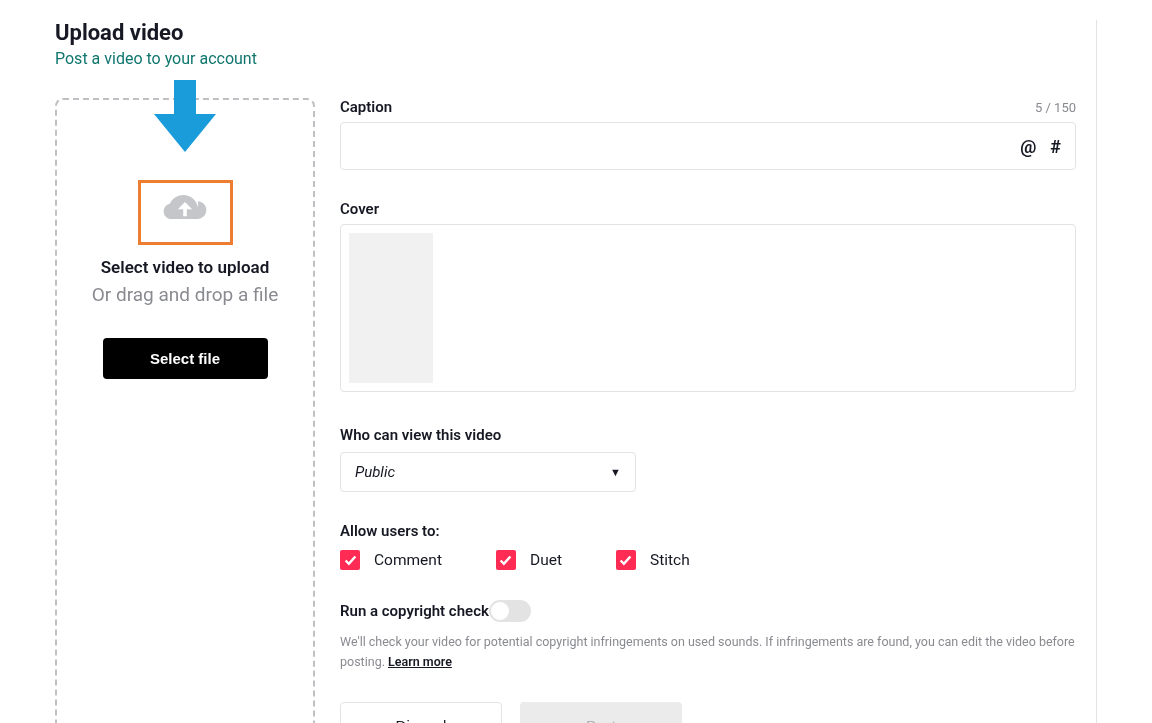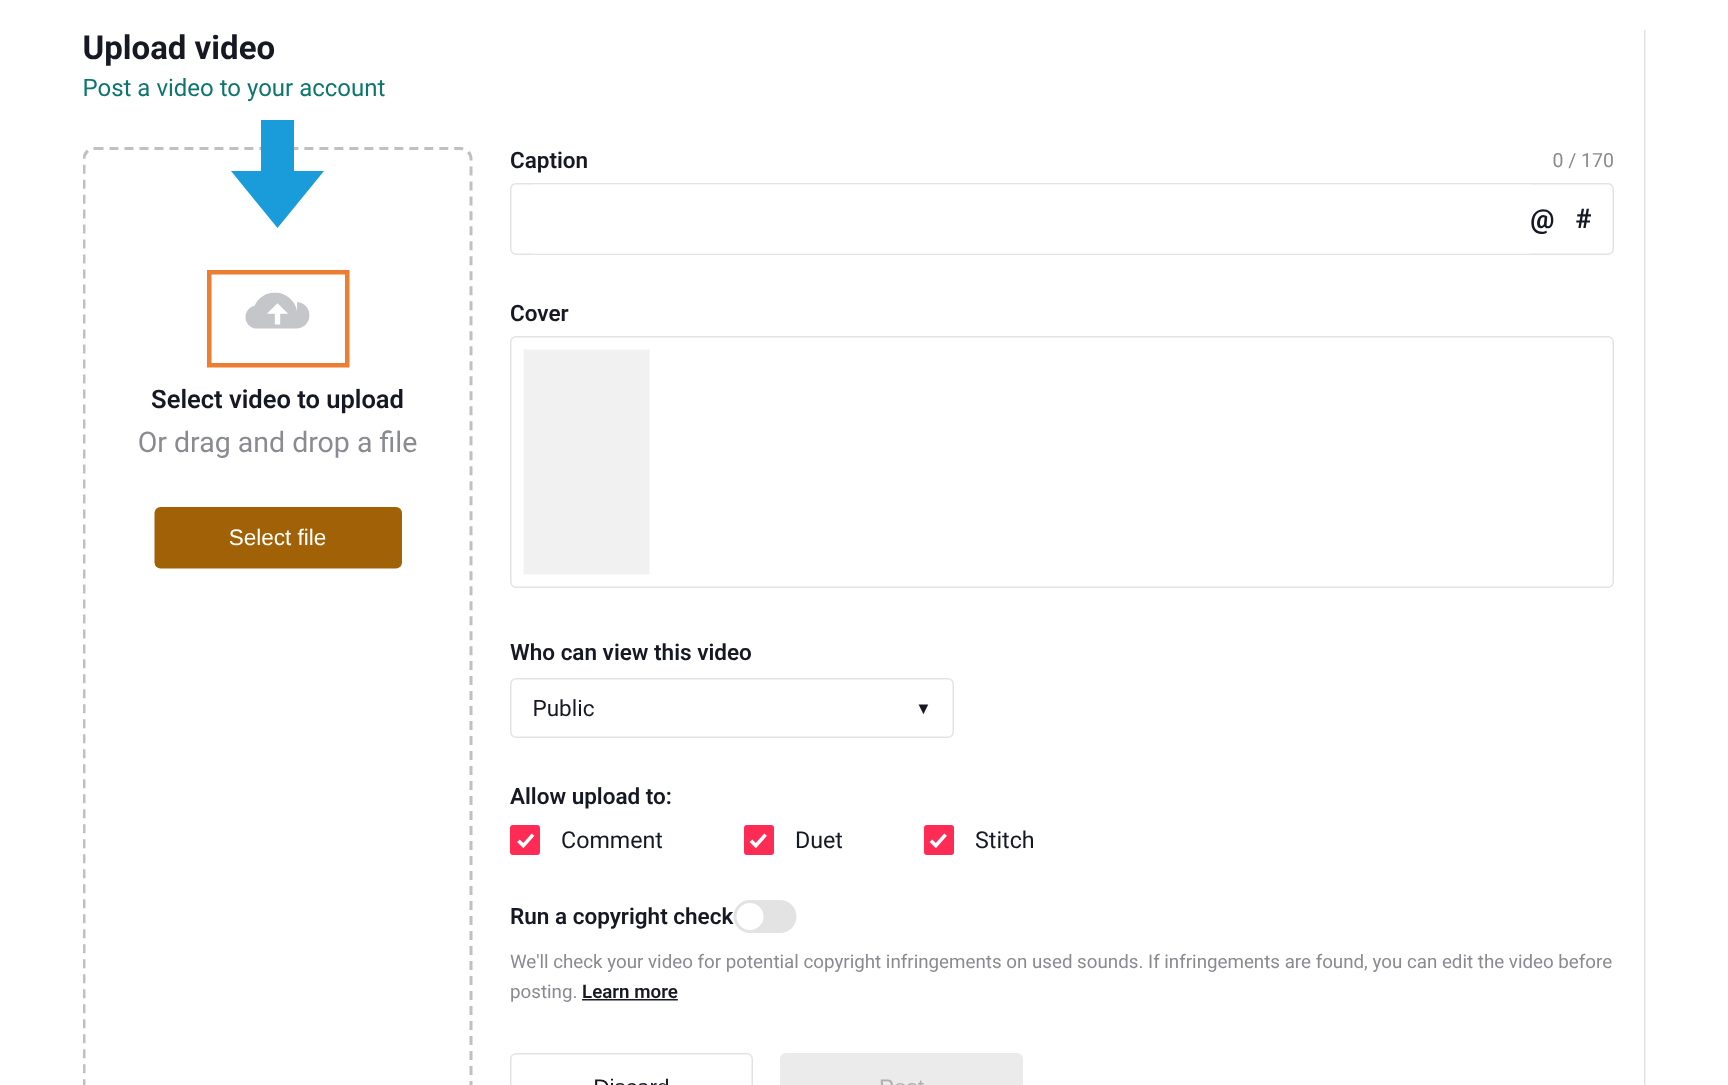--- a/index.html
+++ b/index.html
@@ -75,26 +75,26 @@
       margin-bottom: 32px;
     }
     .upload-reqs {
       list-style: none;
       color: #8a8b91;
       font-size: 14px;
       line-height: 1.85;
       margin-bottom: 36px;
     }
     .select-file-btn {
-      background: #a16207;
+      background: #000000;
       color: #fff;
       border: none;
       border-radius: 4px;
       font-size: 15px;
-      font-weight: 400;
+      font-weight: 700;
       padding: 12px 0;
       width: 165px;
       cursor: pointer;
     }
     .form-panel {
       flex: 1;
     }
     .field-row-header {
       display: flex;
       justify-content: space-between;
@@ -155,20 +155,21 @@
       border-radius: 4px;
       height: 40px;
       width: 296px;
       display: flex;
       align-items: center;
       justify-content: space-between;
       padding: 0 14px;
       font-size: 15px;
       cursor: pointer;
       margin-bottom: 30px;
+      font-style: italic;
     }
     .privacy-select .caret {
       font-size: 11px;
     }
     .allow-row {
       display: flex;
       gap: 54px;
       margin-top: 10px;
       margin-bottom: 30px;
     }
@@ -278,42 +279,42 @@
       </div>
       <div class="upload-title">Select video to upload</div>
       <div class="upload-sub">Or drag and drop a file</div>
       <button class="select-file-btn">Select file</button>
     </div>
 
     <div class="form-panel">
 
       <div class="field-row-header">
         <span class="field-label">Caption</span>
-        <span class="char-count">0 / 170</span>
+        <span class="char-count">5 / 150</span>
       </div>
       <div class="caption-input">
         <input type="text" value="" style="">
         <div class="caption-icons">
           <span>@</span>
           <span>#</span>
         </div>
       </div>
 
       <div class="field-label">Cover</div>
       <div class="cover-box">
         <div class="cover-thumb"></div>
       </div>
 
       <div class="field-label">Who can view this video</div>
       <div class="privacy-select">
         <span>Public</span>
         <span class="caret">▼</span>
       </div>
 
-      <div class="field-label">Allow upload to:</div>
+      <div class="field-label">Allow users to:</div>
       <div class="allow-row">
         <label class="chk">
           <span class="chk-box">
             <svg viewBox="0 0 16 16">
                 <path d="M2 8 L6 12 L14 3"></path>
               </svg>
           </span>
           <span>Comment</span>
         </label>
         <label class="chk">

